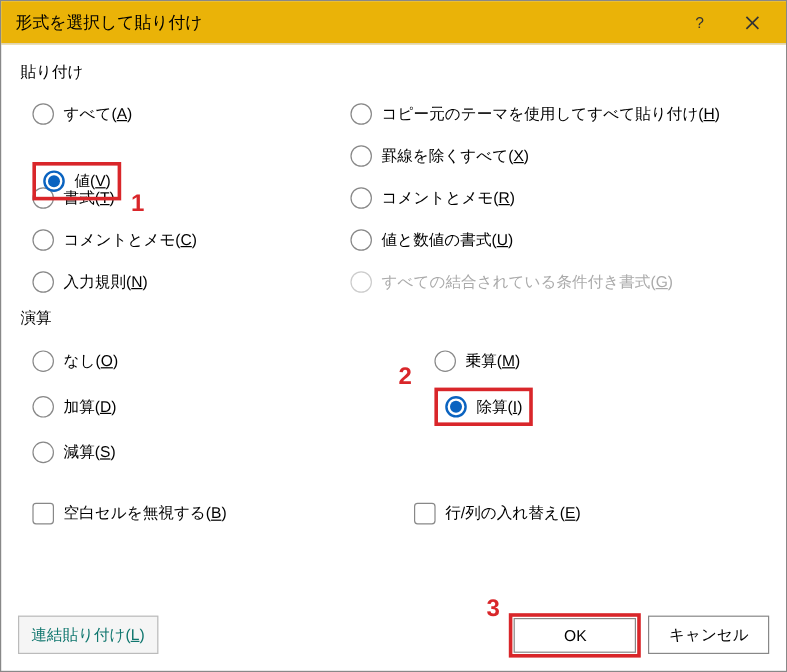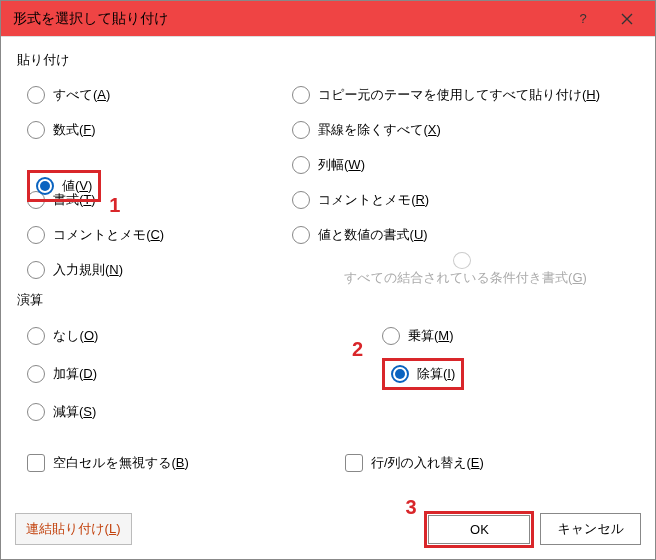--- a/index.html
+++ b/index.html
@@ -12,21 +12,21 @@
   .dialog {
     width: 656px;
     height: 560px;
     border: 1px solid #888;
     background: #fff;
     display: flex;
     flex-direction: column;
   }
   .titlebar {
     height: 36px;
-    background: #ef4444;
+    background: #eab308;
     display: flex;
     align-items: center;
     padding: 0 6px 0 12px;
     border-bottom: 1px solid #ddd;
   }
   .titlebar .title {
     flex: 1;
     font-size: 14px;
   }
   .titlebar .tb-btn {
@@ -71,21 +71,21 @@
     border-color: #0a63c0;
     border-width: 2px;
   }
   .radio-inner {
     width: 10px; height: 10px;
     border-radius: 50%;
     background: #0a63c0;
     display: none;
   }
   .radio-outer.selected .radio-inner { display: block; }
-  .disabled { color: #aaa; flex-direction: column; }
+  .disabled { color: #aaa; }
   .disabled .radio-outer { border-color: #ccc; }
   .check-outer {
     width: 18px; height: 18px;
     border: 1.5px solid #888;
     border-radius: 3px;
     margin-right: 8px;
     background: #fff;
   }
   .u { text-decoration: underline; }
   .hl-red {
@@ -103,40 +103,39 @@
     line-height: 1;
   }
   .op-radio-row {
     display: flex;
     align-items: center;
     height: 38px;
   }
   .op-columns {
     display: flex;
     position: relative;
-    gap: 20px;
   }
   .op-col.left { width: 330px; padding-left: 10px; }
   .op-col.right { flex: 1; padding-left: 15px; }
   .checks-row {
     display: flex;
     margin-top: 14px;
     padding-left: 10px;
   }
   .checks-row .left { width: 318px; }
   .checks-row .right { flex: 1; }
   .footer {
     padding: 10px 14px 14px 14px;
     display: flex;
     align-items: center;
   }
   .link-btn {
     border: 1px solid #bbb;
     background: #f5f5f5;
-    color: #c2410c;
+    color: #0f766e;
     padding: 6px 10px;
     font-size: 13px;
   }
   .spacer { flex: 1; }
   .btn {
     border: 1px solid #888;
     background: #fff;
     padding: 6px 16px;
     font-size: 13px;
     min-width: 86px;
@@ -181,24 +180,20 @@
 
   <div class="content">
 
     <div class="section-label">貼り付け</div>
 
     <div class="radio-columns">
       <div class="radio-col left">
         <div class="radio-row">
           <div class="radio-outer"></div>
           <span><span>すべて(</span><span class="u">A</span><span>)</span></span>
-        </div>
-        <div class="radio-row">
-          <div class="radio-outer"></div>
-          <span><span>数式(</span><span class="u">F</span><span>)</span></span>
         </div>
         <div style="height:35px; display:flex; align-items:center;">
           <span class="hl-red tight" style="display:inline-flex; align-items:center;margin-top:43px;">
             <span class="radio-row" style="height:auto;">
               <div class="radio-outer selected">
                   <div class="radio-inner"></div>
                 </div>
               <span><span>値(</span><span class="u">V</span><span>)</span></span>
             </span>
             <span class="hl-label" style="right:-22px; bottom:-16px;">1</span>
@@ -221,24 +216,20 @@
         <div class="radio-row">
           <div class="radio-outer"></div>
           <span><span>コピー元のテーマを使用してすべて貼り付け(</span><span class="u">H</span><span>)</span></span>
         </div>
         <div class="radio-row">
           <div class="radio-outer"></div>
           <span><span>罫線を除くすべて(</span><span class="u">X</span><span>)</span></span>
         </div>
         <div class="radio-row">
           <div class="radio-outer"></div>
-          <span><span>列幅(</span><span class="u">W</span><span>)</span></span>
-        </div>
-        <div class="radio-row">
-          <div class="radio-outer"></div>
           <span><span>コメントとメモ(</span><span class="u">R</span><span>)</span></span>
         </div>
         <div class="radio-row">
           <div class="radio-outer"></div>
           <span><span>値と数値の書式(</span><span class="u">U</span><span>)</span></span>
         </div>
         <div class="radio-row disabled">
           <div class="radio-outer"></div>
           <span><span>すべての結合されている条件付き書式(</span><span class="u">G</span><span>)</span></span>
         </div>

